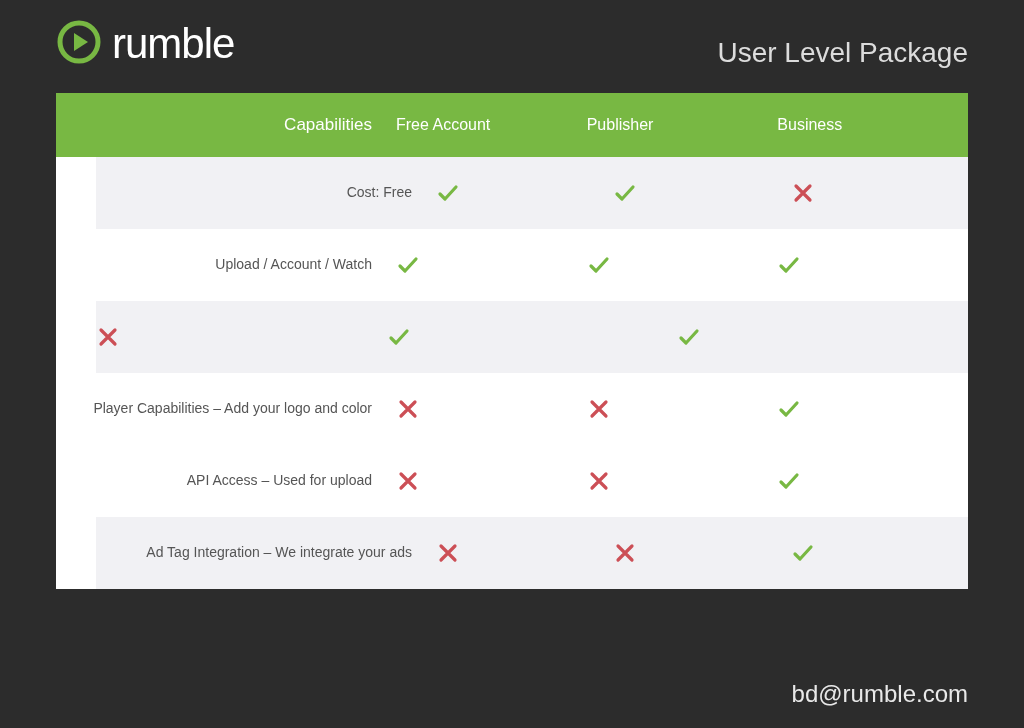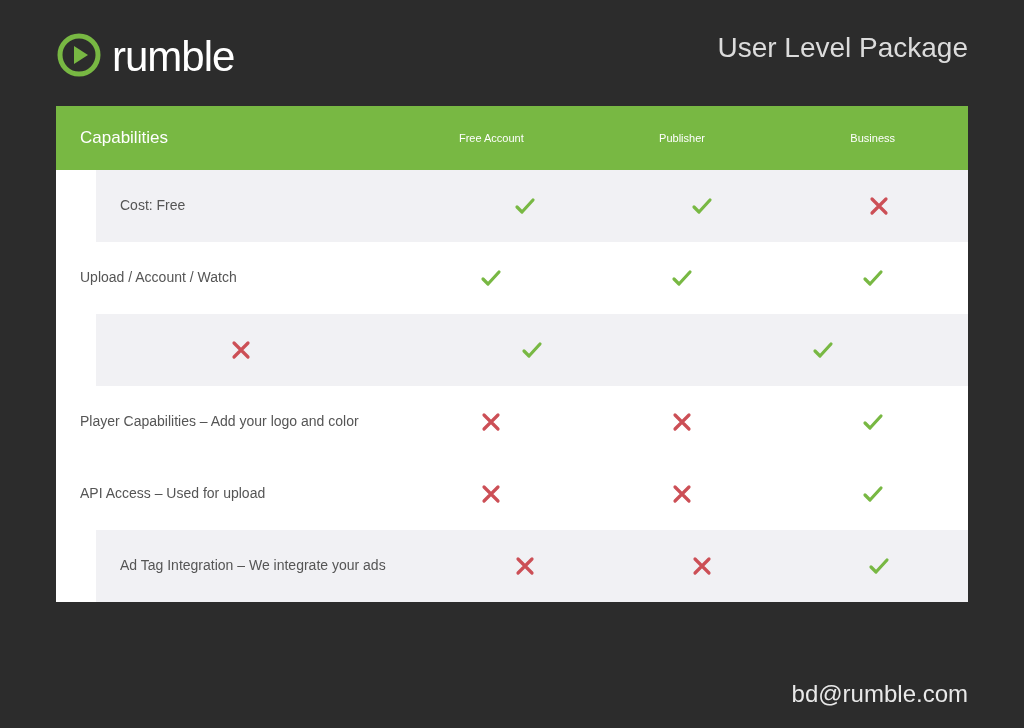--- a/index.html
+++ b/index.html
@@ -7,22 +7,22 @@
     width: 1024px;
     height: 728px;
     background: #2c2c2c;
     font-family: -apple-system, BlinkMacSystemFont, "Segoe UI", Helvetica, Arial, sans-serif;
     overflow: hidden;
     position: relative;
   }
   .header {
     display: flex;
     justify-content: space-between;
-    align-items: flex-start;
-    padding: 32px 56px 24px 56px;
+    align-items: flex-end;
+    padding: 19px 56px 24px 56px;
   }
   .logo {
     display: flex;
     align-items: center;
     gap: 10px;
   }
   .logo-text {
     color: #ffffff;
     font-size: 42px;
     font-weight: 400;
@@ -49,29 +49,30 @@
     min-height: 64px;
   }
   .row.odd { background: #f1f1f4; margin-left: 40px; }
   .row.even { background: #ffffff; }
   .cell-cap {
     flex: 0 0 340px;
     padding: 16px 24px;
     font-size: 14px;
     color: #555;
     line-height: 1.4;
+    text-align: right;
   }
   .header-row .cell-cap {
     color: #ffffff;
     font-size: 17px;
   }
   .cell-tier {
     flex: 1;
-    text-align: center;
-    font-size: 11px;
+    text-align: left;
+    font-size: 16px;
   }
   .header-row .cell-tier {
     color: #ffffff;
   }
   .icon-cell svg {
     width: 24px;
     height: 24px;
     display: inline-block;
     vertical-align: middle;
   }

